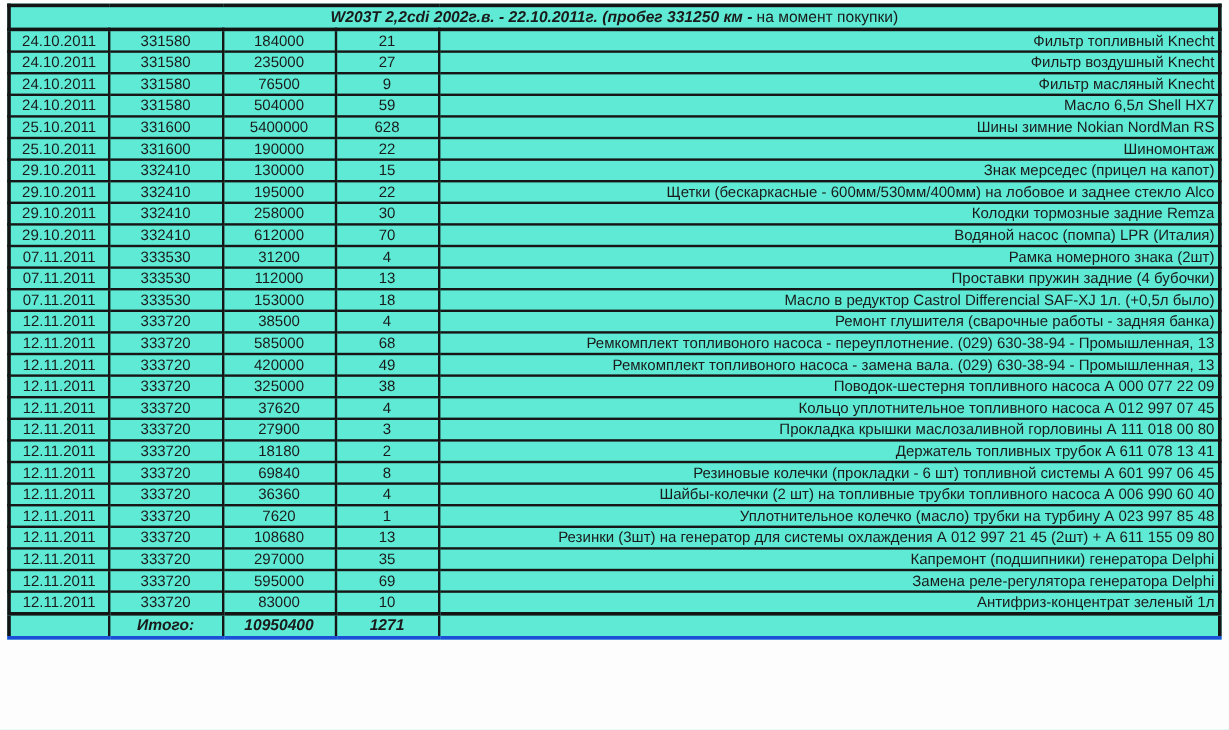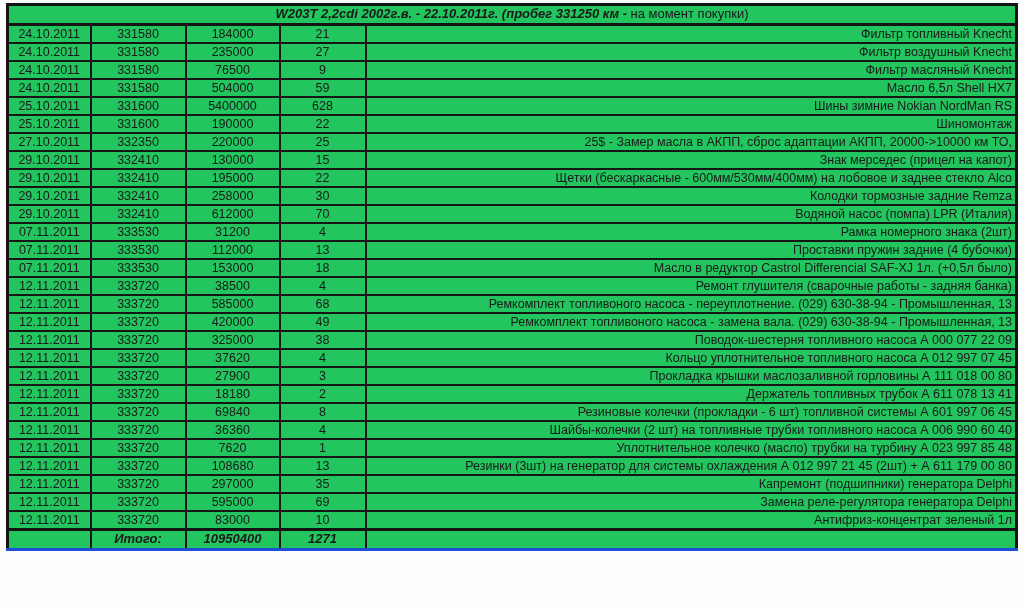--- a/index.html
+++ b/index.html
@@ -12,21 +12,21 @@
     font-family: "Liberation Sans", "DejaVu Sans", sans-serif;
     color: #1a1a1a;
   }
   .page {
     padding: 3px 5px 0 6px;
   }
   table.doc-table {
     border-collapse: collapse;
     table-layout: fixed;
     width: 1012px;
-    background: #22c55e;
+    background: #5eead4;
   }
   table.doc-table td, table.doc-table th {
     border: 2px solid #161616;
     overflow: hidden;
     white-space: nowrap;
     padding: 0 3px;
     font-size: 12.5px;
     line-height: 1.15;
     text-align: center;
     vertical-align: middle;
@@ -158,27 +158,20 @@
     <td class="col-note">Шины зимние Nokian NordMan RS</td>
   </tr>
         <tr>
     <td class="col-date">25.10.2011</td>
     <td class="col-mileage">331600</td>
     <td class="col-byr">190000</td>
     <td class="col-usd">22</td>
     <td class="col-note">Шиномонтаж</td>
   </tr>
         <tr>
-    <td class="col-date">27.10.2011</td>
-    <td class="col-mileage">332350</td>
-    <td class="col-byr">220000</td>
-    <td class="col-usd">25</td>
-    <td class="col-note">25$ - Замер масла в АКПП, сброс адаптации АКПП, 20000-&gt;10000 км ТО,</td>
-  </tr>
-        <tr>
     <td class="col-date">29.10.2011</td>
     <td class="col-mileage">332410</td>
     <td class="col-byr">130000</td>
     <td class="col-usd">15</td>
     <td class="col-note">Знак мерседес (прицел на капот)</td>
   </tr>
         <tr>
     <td class="col-date">29.10.2011</td>
     <td class="col-mileage">332410</td>
     <td class="col-byr">195000</td>
@@ -288,21 +281,21 @@
     <td class="col-mileage">333720</td>
     <td class="col-byr">7620</td>
     <td class="col-usd">1</td>
     <td class="col-note">Уплотнительное колечко (масло) трубки на турбину А 023 997 85 48</td>
   </tr>
         <tr>
     <td class="col-date">12.11.2011</td>
     <td class="col-mileage">333720</td>
     <td class="col-byr">108680</td>
     <td class="col-usd">13</td>
-    <td class="col-note">Резинки (3шт) на генератор для системы охлаждения А 012 997 21 45 (2шт) + А 611 179 00 80</td>
+    <td class="col-note">Резинки (3шт) на генератор для системы охлаждения А 012 997 21 45 (2шт) + А 611 155 09 80</td>
   </tr>
         <tr>
     <td class="col-date">12.11.2011</td>
     <td class="col-mileage">333720</td>
     <td class="col-byr">297000</td>
     <td class="col-usd">35</td>
     <td class="col-note">Капремонт (подшипники) генератора Delphi</td>
   </tr>
         <tr>
     <td class="col-date">12.11.2011</td>

